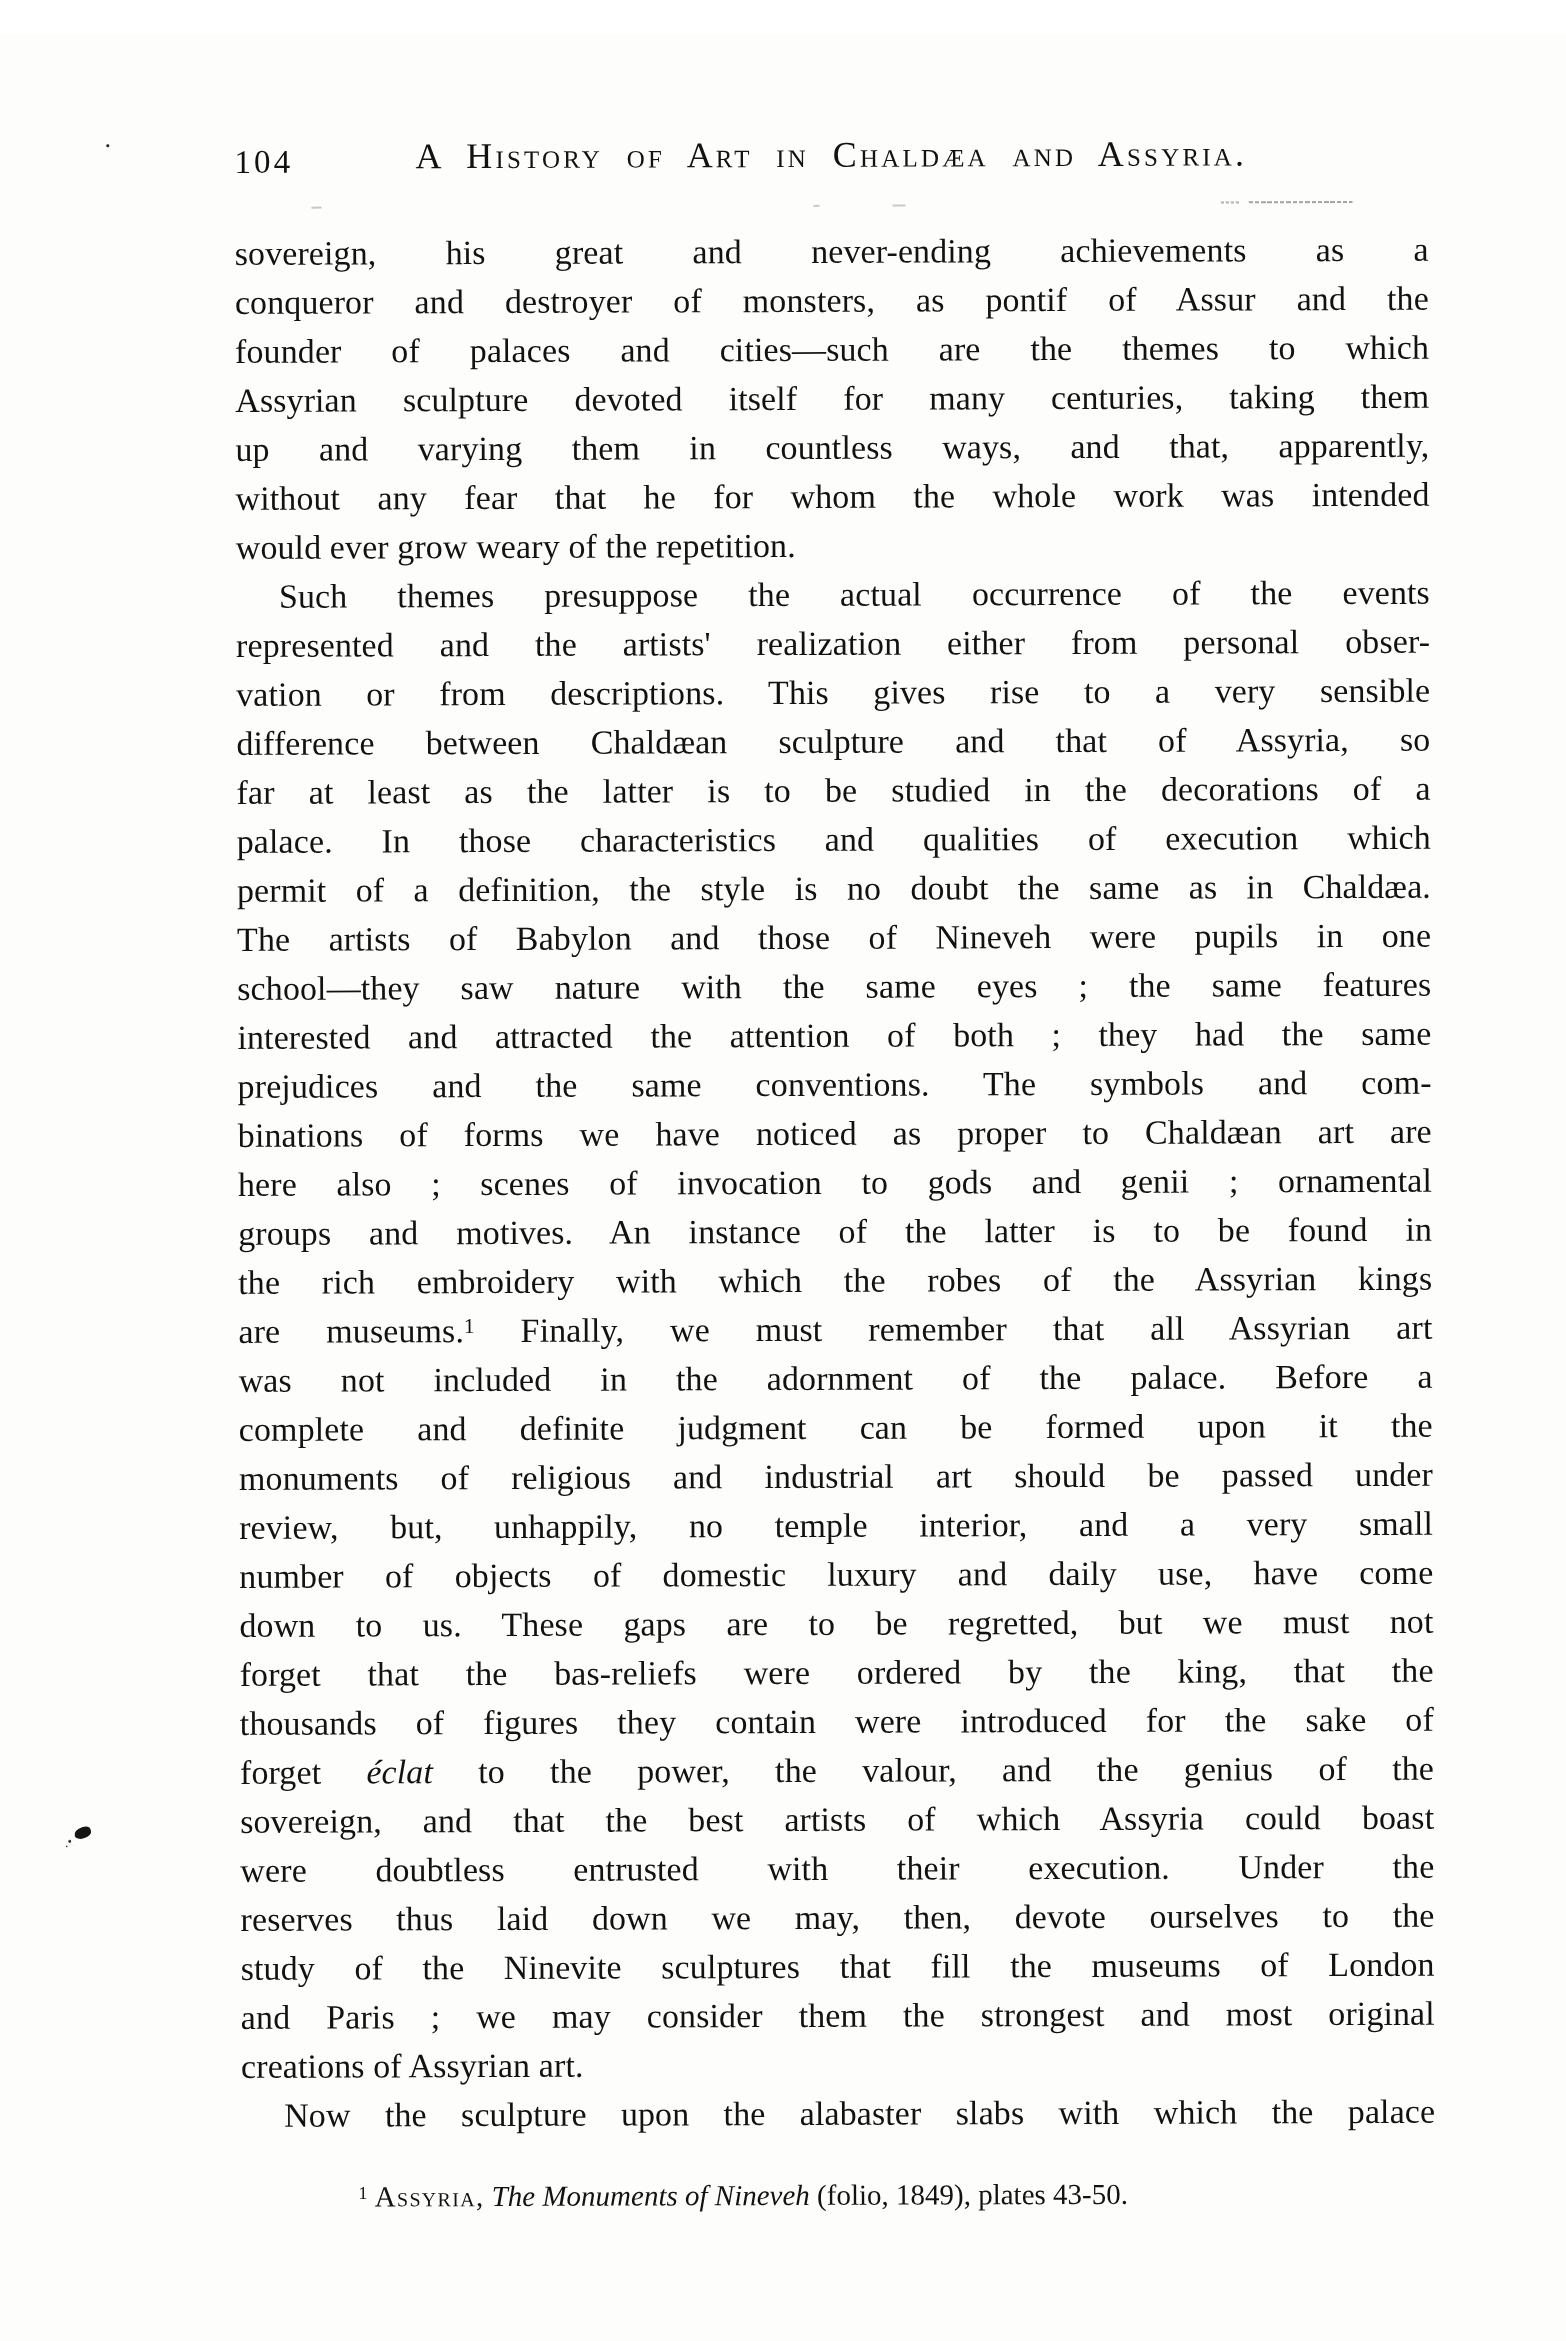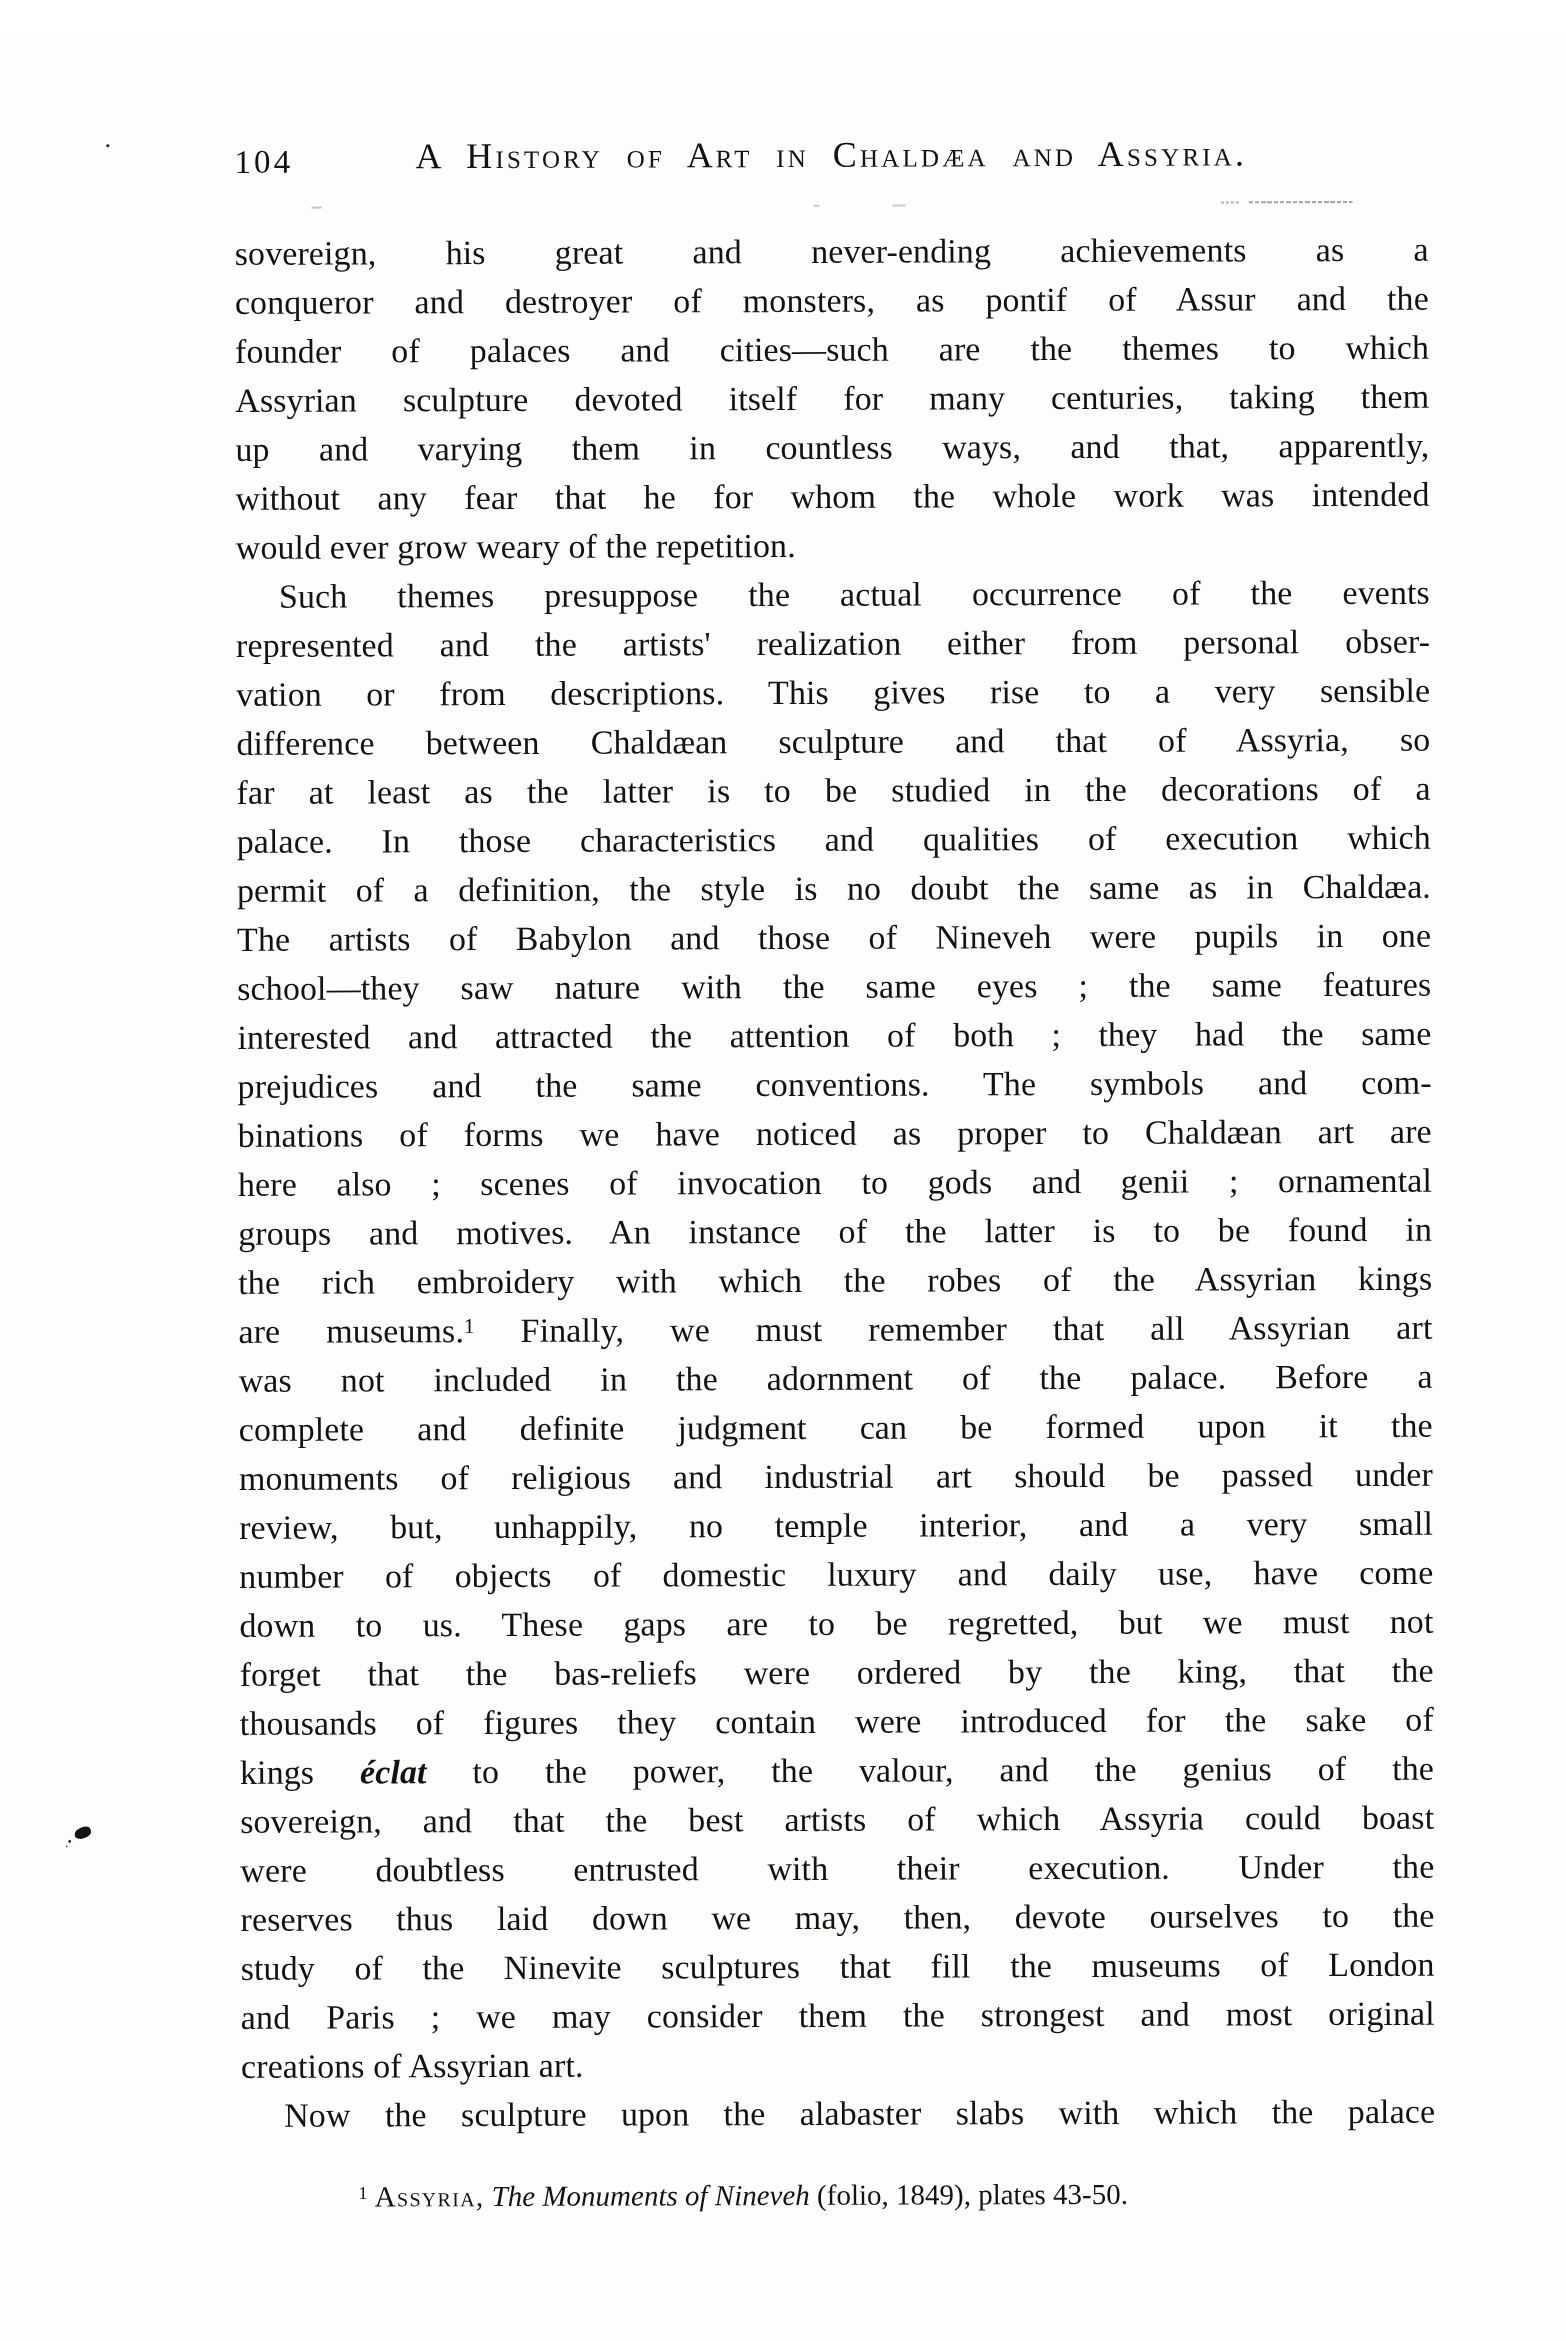--- a/index.html
+++ b/index.html
@@ -49,21 +49,21 @@
     text-align: justify;
     text-align-last: justify;
   }
   .line.last { text-align-last: left; }
   .line.indent { text-indent: 43px; }
   .fnref {
     font-size: 0.62em;
     line-height: 0;
     vertical-align: 9px;
   }
-  .em { font-style: italic; font-weight: bold; }
+  .em { font-style: italic; }
   
   .footnote {
     position: absolute; top: 2143px; left: 355px;
     font-size: 29px; line-height: 36px;
     white-space: nowrap;
   }
   .footnote .marker { font-size: 0.62em; line-height: 0; vertical-align: 7.6px; }
   .footnote .sc { font-variant: small-caps; letter-spacing: 1.3px; }
   .footnote .title { font-style: italic; }
   
@@ -139,21 +139,21 @@
       <div class="line">the rich embroidery with which the robes of the Assyrian kings</div>
       <div class="line"><span>are museums.</span><sup class="fnref">1</sup><span> Finally, we must remember that all Assyrian art</span></div>
       <div class="line">was not included in the adornment of the palace.  Before a</div>
       <div class="line">complete and definite judgment can be formed upon it the</div>
       <div class="line">monuments of religious and industrial art should be passed under</div>
       <div class="line">review, but, unhappily, no temple interior, and a very small</div>
       <div class="line">number of objects of domestic luxury and daily use, have come</div>
       <div class="line">down to us.  These gaps are to be regretted, but we must not</div>
       <div class="line">forget that the bas-reliefs were ordered by the king, that the</div>
       <div class="line">thousands of figures they contain were introduced for the sake of</div>
-      <div class="line"><span>kings </span><i class="em">éclat</i><span> to the power, the valour, and the genius of the</span></div>
+      <div class="line"><span>forget </span><i class="em">éclat</i><span> to the power, the valour, and the genius of the</span></div>
       <div class="line">sovereign, and that the best artists of which Assyria could boast</div>
       <div class="line">were doubtless entrusted with their execution.  Under the</div>
       <div class="line">reserves thus laid down we may, then, devote ourselves to the</div>
       <div class="line">study of the Ninevite sculptures that fill the museums of London</div>
       <div class="line">and Paris ; we may consider them the strongest and most original</div>
       <div class="line last">creations of Assyrian art.</div>
       <div class="line indent">Now the sculpture upon the alabaster slabs with which the palace</div>
     </main>
 
     <div class="footnote">

